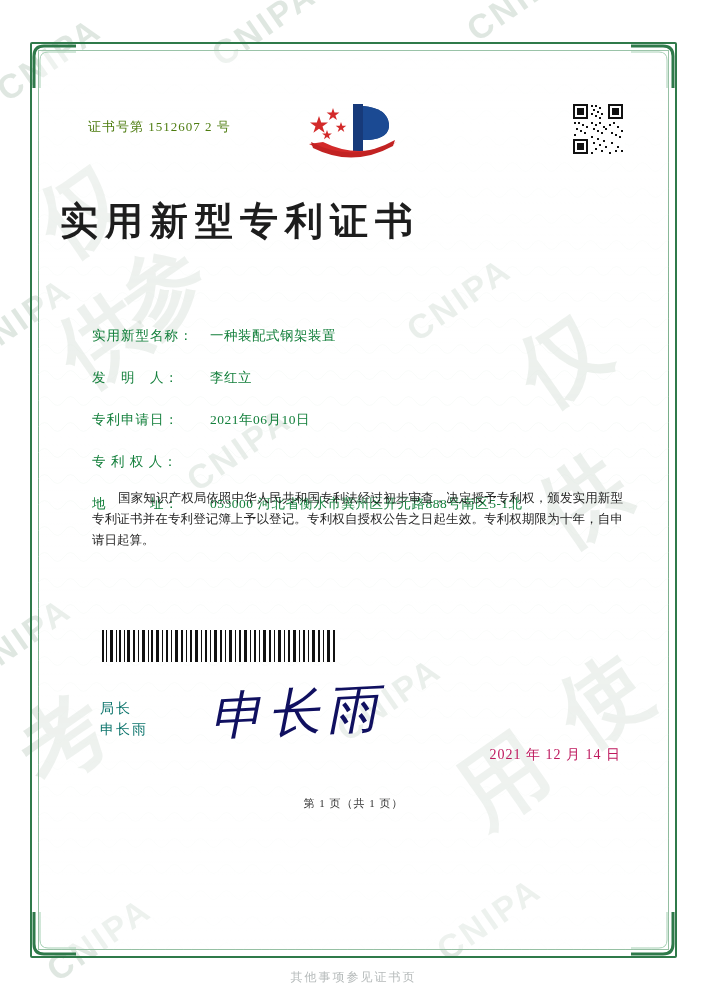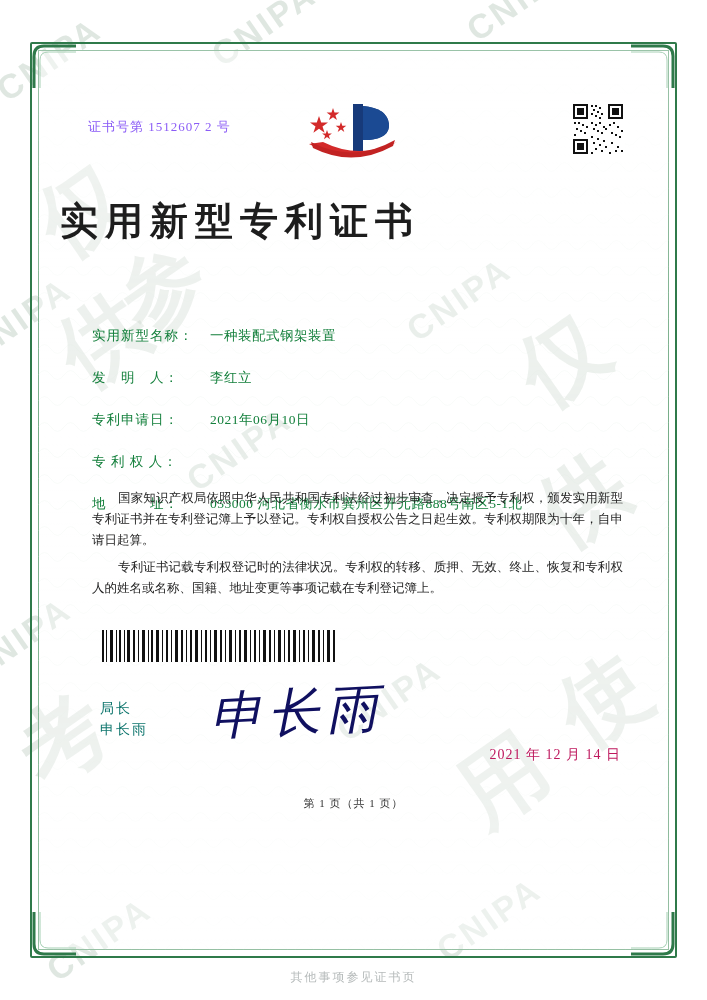--- a/index.html
+++ b/index.html
@@ -51,21 +51,21 @@
   .corner svg{display:block;}
 
   
   .content{
     position:absolute;
     left:60px;top:70px;right:60px;bottom:70px;
     z-index:3;
   }
   .cert-no{
     position:absolute;left:28px;top:48px;
-    font-size:13px;color:#8b5cf6;letter-spacing:1px;
+    font-size:13px;color:#4d7c0f;letter-spacing:1px;
     font-family:"Liberation Serif", serif;
   }
   
   .qr{
     position:absolute;right:22px;top:32px;
     width:54px;height:54px;
     background:#fff;
   }
   .qr svg{display:block;}
 
@@ -346,21 +346,20 @@
         <span class="lbl">专 利 权 人：</span>
       </div>
       <div class="row">
         <span class="lbl">地　　　址：</span>
         <span class="val">053000 河北省衡水市冀州区开元路888号南区5-1北</span>
       </div>
     </div>
 
     <div class="paras">
       <p>国家知识产权局依照中华人民共和国专利法经过初步审查，决定授予专利权，颁发实用新型专利证书并在专利登记簿上予以登记。专利权自授权公告之日起生效。专利权期限为十年，自申请日起算。</p>
-      <p>专利证书记载专利权登记时的法律状况。专利权的转移、质押、无效、终止、恢复和专利权人的姓名或名称、国籍、地址变更等事项记载在专利登记簿上。</p>
     </div>
 
     <div class="barcode">
       <svg width="240" height="32" viewBox="0 0 240 32" shape-rendering="crispEdges">
         <rect width="240" height="32" fill="#fff"></rect>
         <g fill="#111">
           <rect x="2" y="0" width="2" height="32"></rect>
             <rect x="6" y="0" width="1" height="32"></rect>
           <rect x="10" y="0" width="3" height="32"></rect>
             <rect x="16" y="0" width="1" height="32"></rect>

